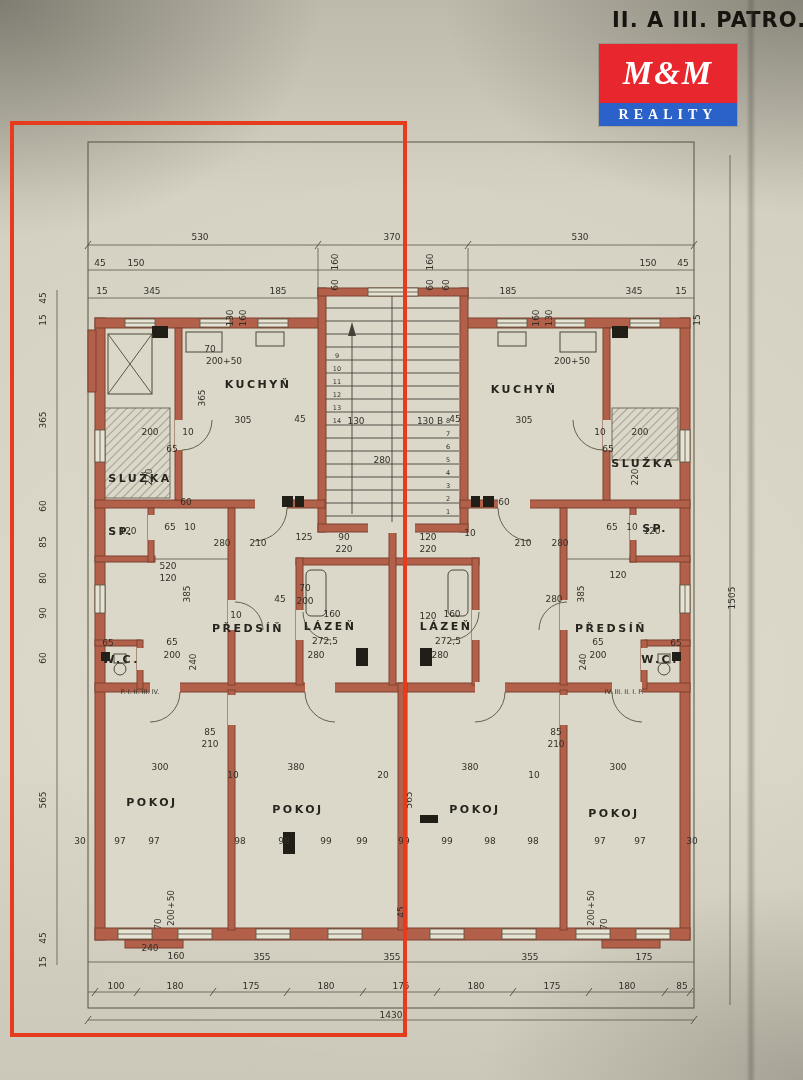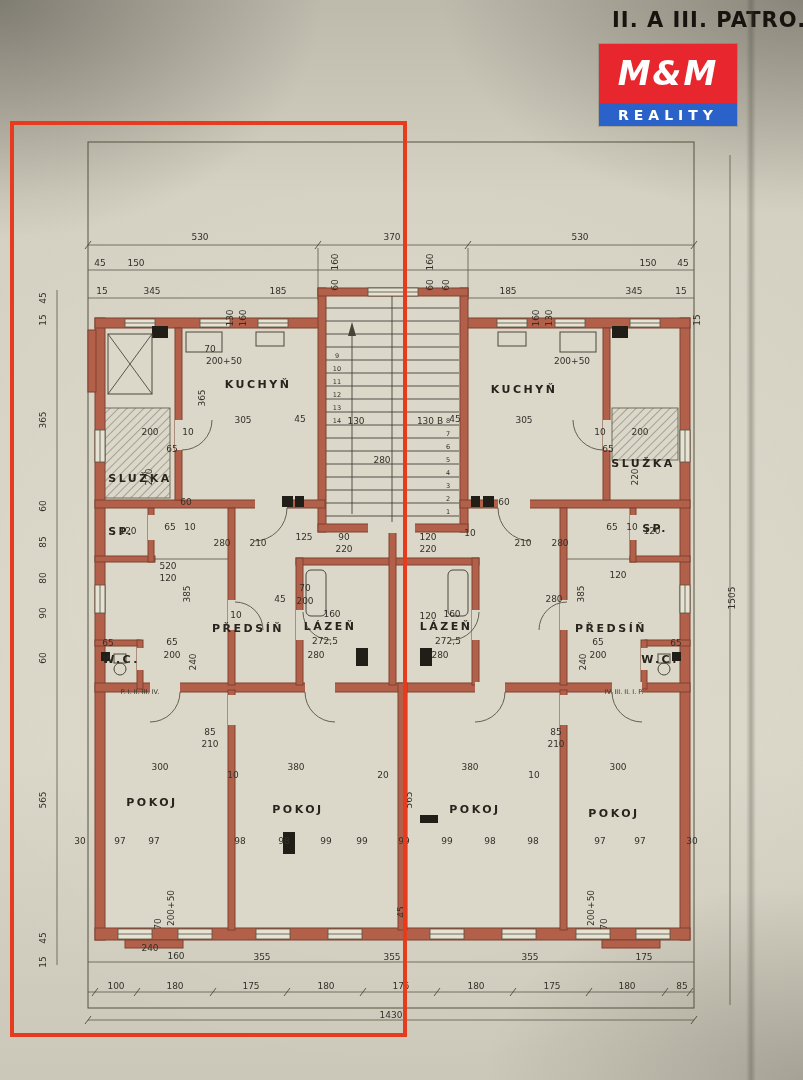--- a/index.html
+++ b/index.html
@@ -16,21 +16,21 @@
   .edge-shadow{
     position:absolute;left:746px;top:0;width:10px;height:100%;
     background:linear-gradient(90deg, rgba(80,76,66,0), rgba(80,76,66,.35), rgba(80,76,66,0));
   }
   .title{
     position:absolute;left:612px;top:8px;
     font-size:21px;font-weight:bold;letter-spacing:1px;color:#17140f;white-space:nowrap;
   }
   .logo{
     position:absolute;left:599px;top:44px;width:138px;height:82px;background:#fff;
-    display:flex;flex-direction:column;box-shadow:0 0 0 1px rgba(0,0,0,.12);
+    display:flex;flex-direction:column;box-shadow:0 0 0 1px rgba(0,0,0,.12);font-family:Liberation Serif, serif;
   }
   .logo-mm{
     flex:1;display:flex;align-items:center;justify-content:center;
     background:var(--logo_red,#e8262d);color:#fff;
     font-weight:bold;font-style:italic;font-size:33px;letter-spacing:2px;
   }
   .logo-reality{
     height:23px;background:var(--logo_blue,#2b62c9);color:#fff;
     display:flex;align-items:center;justify-content:center;
     font-weight:bold;font-size:14px;letter-spacing:5px;

